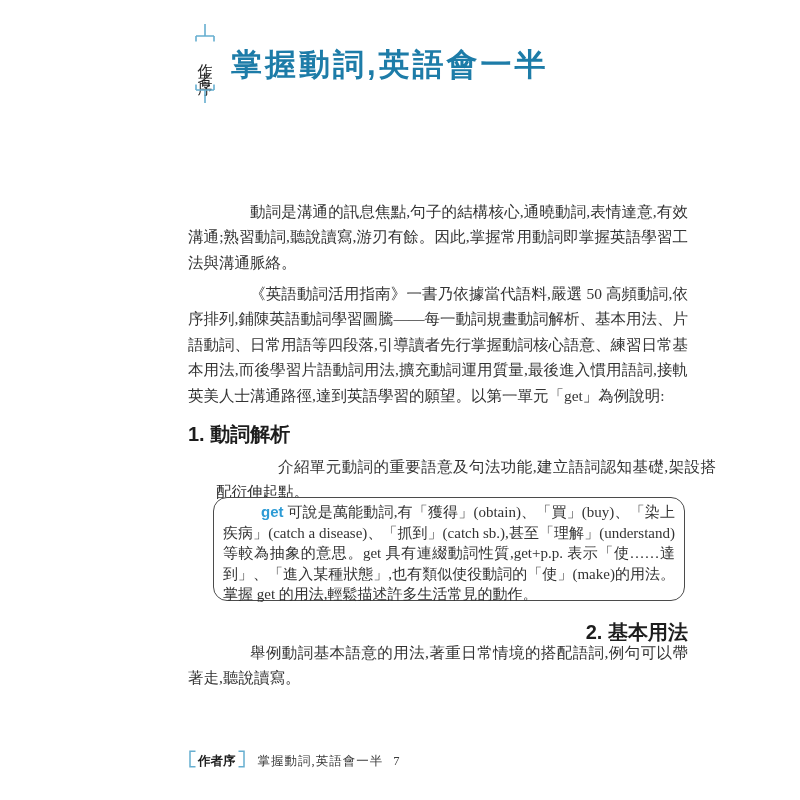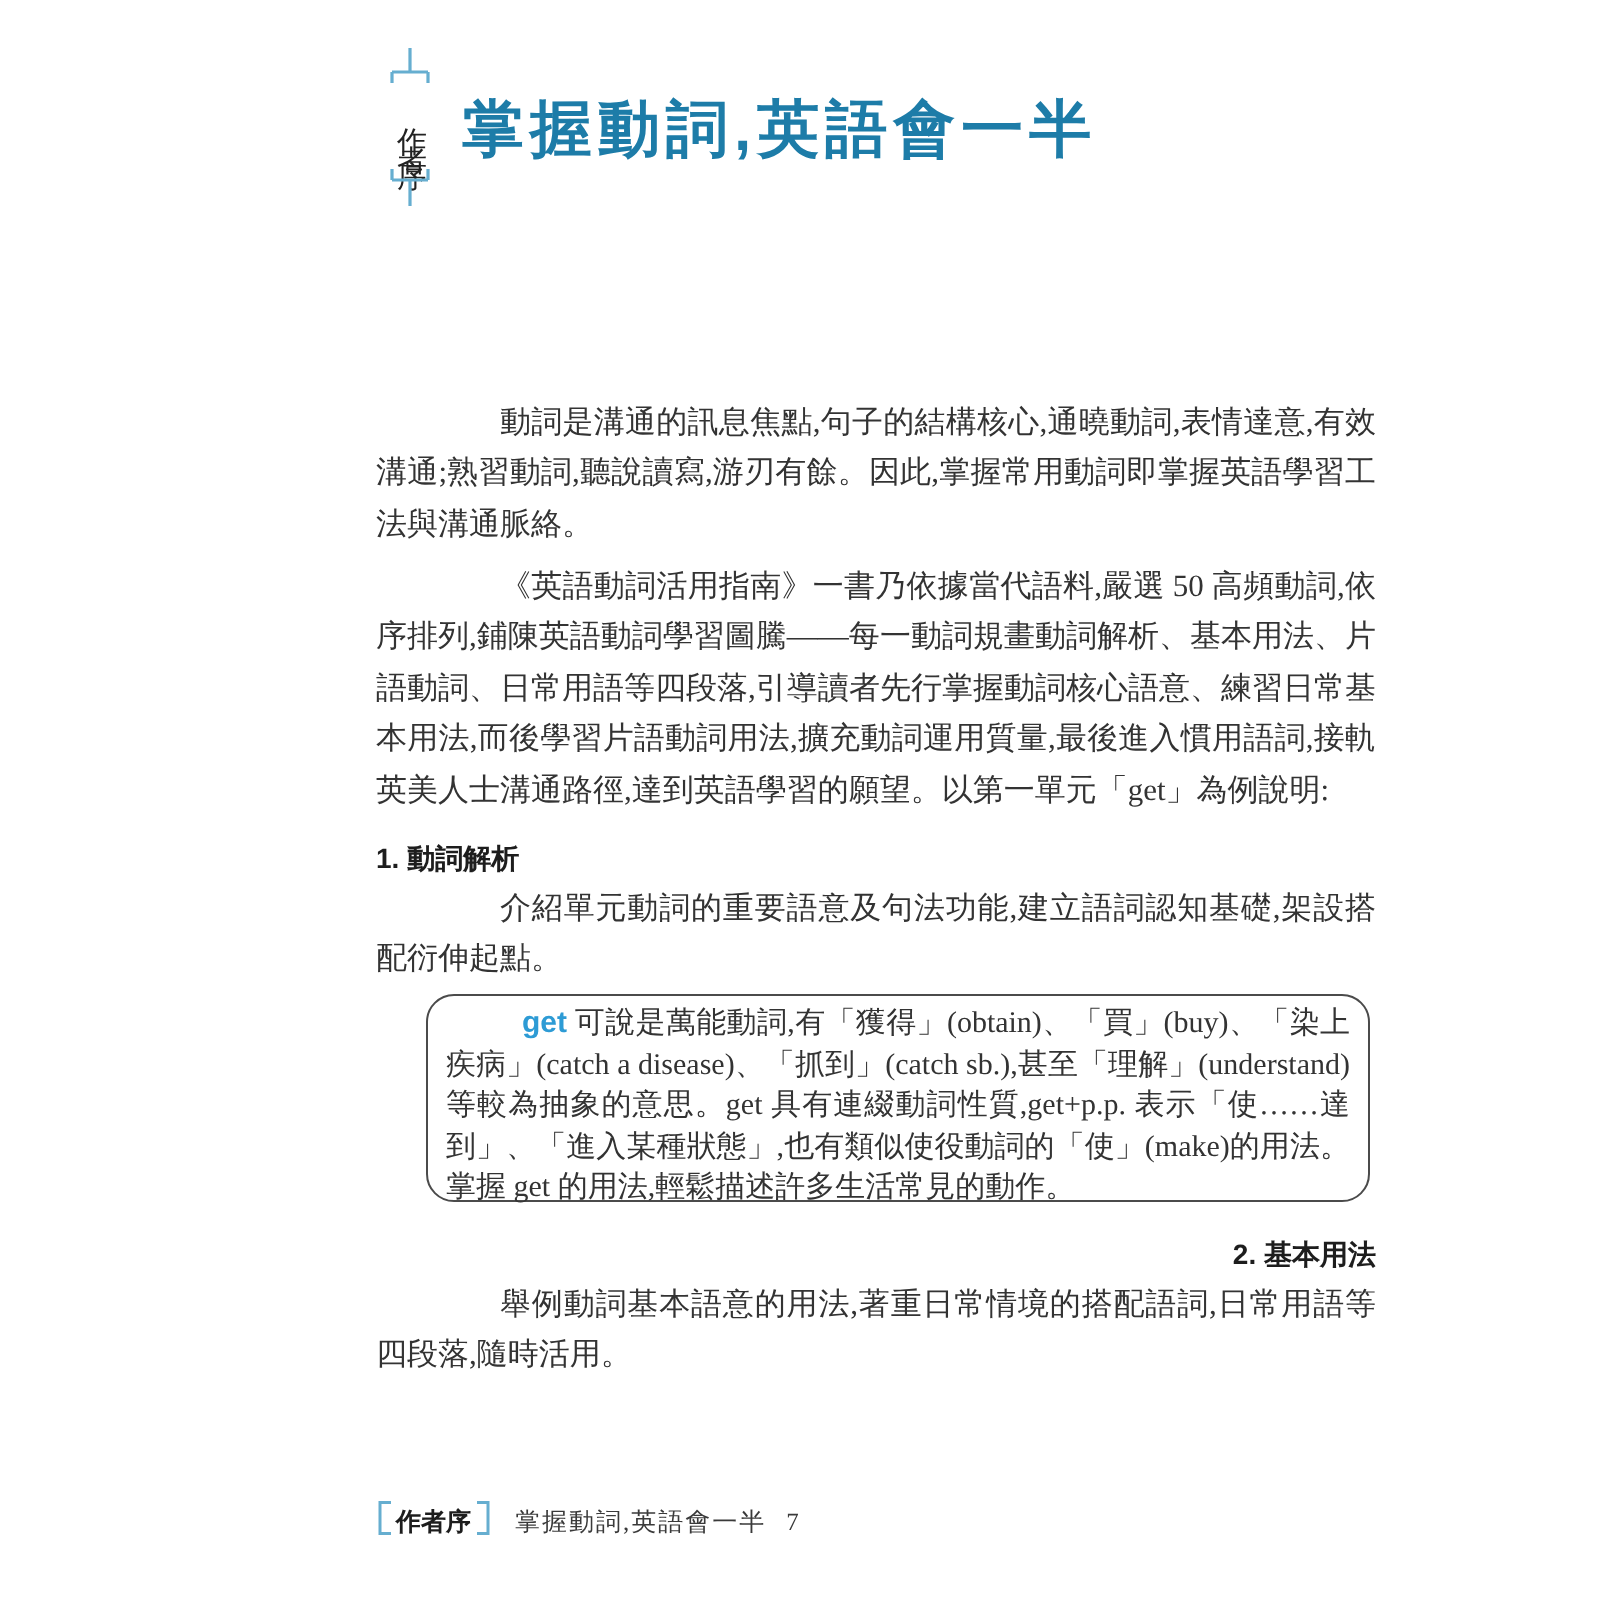--- a/index.html
+++ b/index.html
@@ -41,24 +41,24 @@
     font-size:15.5px;line-height:25.4px;color:var(--ink);
     text-align:justify;
   }
   .indent{text-indent:62px;}
   .p1{top:199px;}
   .p2{top:281px;}
 
   .sec{
     position:absolute;left:188px;width:500px;
     font-family:"Liberation Sans","DejaVu Sans",sans-serif;
-    font-size:14px;font-weight:bold;color:#1d1d1d;
+    font-size:20px;font-weight:bold;color:#1d1d1d;
   }
   .s1h{top:421px;}
-  .s1b{top:442px;}
+  .s1b{top:454px;margin-left:28px;}
   .s2h{top:619px;text-align:right;}
   .s2b{top:640px;}
 
   
   .callout{
     position:absolute;left:213px;top:497px;width:472px;height:104px;
     border:1.2px solid #4b4b4b;border-radius:14px;
     padding:4px 9px 0 9px;background:#ffffff;
   }
   .callout-text{
@@ -101,21 +101,21 @@
   <p class="body indent p2">《英語動詞活用指南》一書乃依據當代語料,嚴選 50 高頻動詞,依序排列,鋪陳英語動詞學習圖騰——每一動詞規畫動詞解析、基本用法、片語動詞、日常用語等四段落,引導讀者先行掌握動詞核心語意、練習日常基本用法,而後學習片語動詞用法,擴充動詞運用質量,最後進入慣用語詞,接軌英美人士溝通路徑,達到英語學習的願望。以第一單元「get」為例說明:</p>
 
   <h2 class="sec s1h">1. 動詞解析</h2>
   <p class="body indent s1b">介紹單元動詞的重要語意及句法功能,建立語詞認知基礎,架設搭配衍伸起點。</p>
 
   <div class="callout">
     <p class="callout-text"><span class="kw">get</span><span> 可說是萬能動詞,有「獲得」(obtain)、「買」(buy)、「染上疾病」(catch a disease)、「抓到」(catch sb.),甚至「理解」(understand)等較為抽象的意思。get 具有連綴動詞性質,get+p.p. 表示「使……達到」、「進入某種狀態」,也有類似使役動詞的「使」(make)的用法。掌握 get 的用法,輕鬆描述許多生活常見的動作。</span></p>
   </div>
 
   <h2 class="sec s2h">2. 基本用法</h2>
-  <p class="body indent s2b">舉例動詞基本語意的用法,著重日常情境的搭配語詞,日常用語等四段落,隨時活用。</p>
+  <p class="body indent s2b">舉例動詞基本語意的用法,著重日常情境的搭配語詞,例句可以帶著走,聽說讀寫。</p>
 
   <div class="footer">
     <svg class="fbracket" width="8" height="18" viewBox="0 0 8 18">
       <path d="M7.5,1.2 H2 V16.8 H7.5" fill="none" stroke="#66aed0" stroke-width="1.5"></path>
     </svg><span class="fsection">作者序</span><svg class="fbracket" width="8" height="18" viewBox="0 0 8 18">
       <path d="M0.5,1.2 H6 V16.8 H0.5" fill="none" stroke="#66aed0" stroke-width="1.5"></path>
     </svg><span class="ftitle">掌握動詞,英語會一半</span><span class="fpage">7</span>
   </div>
 
 </div>

